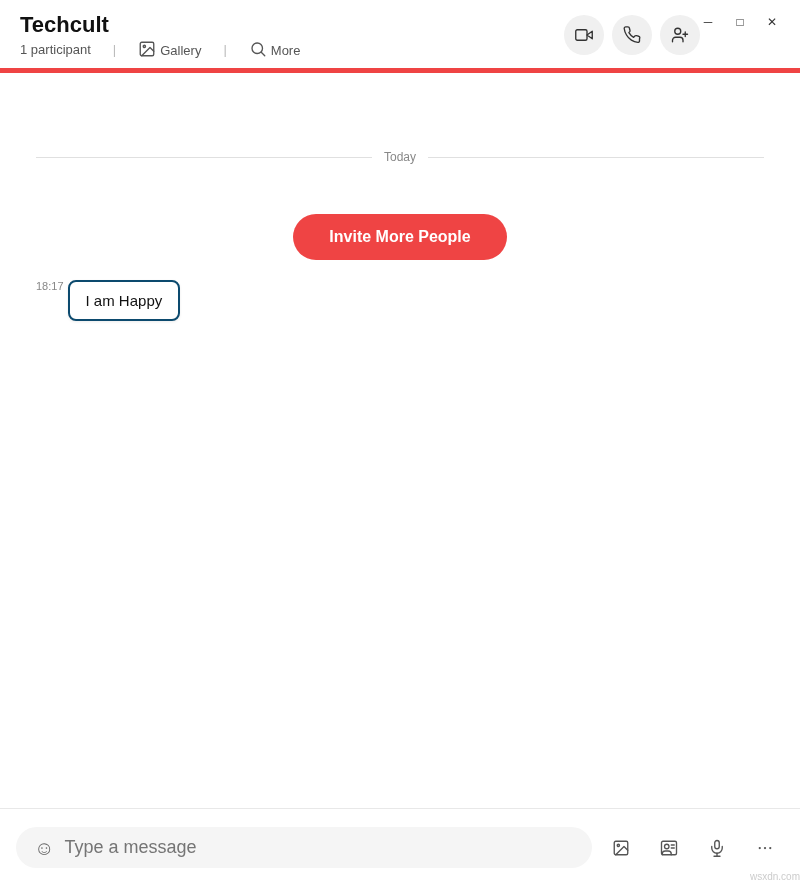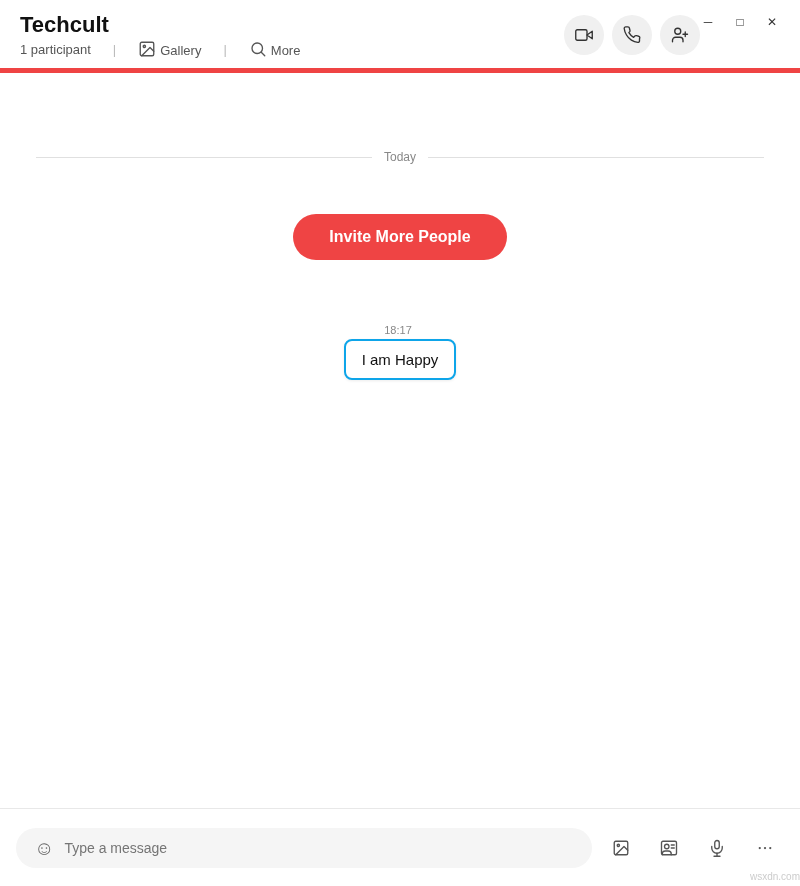--- a/index.html
+++ b/index.html
@@ -148,41 +148,39 @@
       padding: 14px 36px;
       font-size: 16px;
       font-weight: 600;
       cursor: pointer;
       white-space: nowrap;
     }
 
     
     .message-container {
       display: flex;
-      flex-direction: column;
-      align-items: center;
+      align-items: flex-start;
       margin-bottom: 10px;
-      margin-top: 44px;
     }
 
     .message-timestamp {
       font-size: 11px;
       color: #888;
       margin-bottom: 3px;
       margin-right: 4px;
     }
 
     .message-bubble-wrapper {
       display: flex;
       align-items: flex-end;
     }
 
     .message-bubble {
       background: #fff;
-      border: 2px solid #0ea5e9;
+      border: 2px solid #0c4a6e;
       border-radius: 8px;
       padding: 10px 16px;
       font-size: 15px;
       color: #111;
       max-width: 300px;
       box-shadow: 0 1px 3px rgba(0,0,0,0.08);
     }
 
     
     .bottom-bar {
@@ -216,21 +214,21 @@
       background: none;
       border: none;
       line-height: 1;
     }
 
     .message-input {
       flex: 1;
       background: transparent;
       border: none;
       outline: none;
-      font-size: 14px;
+      font-size: 18px;
       color: #888;
     }
 
     .bottom-icon-btn {
       width: 38px;
       height: 38px;
       border-radius: 50%;
       background: transparent;
       display: flex;
       align-items: center;

